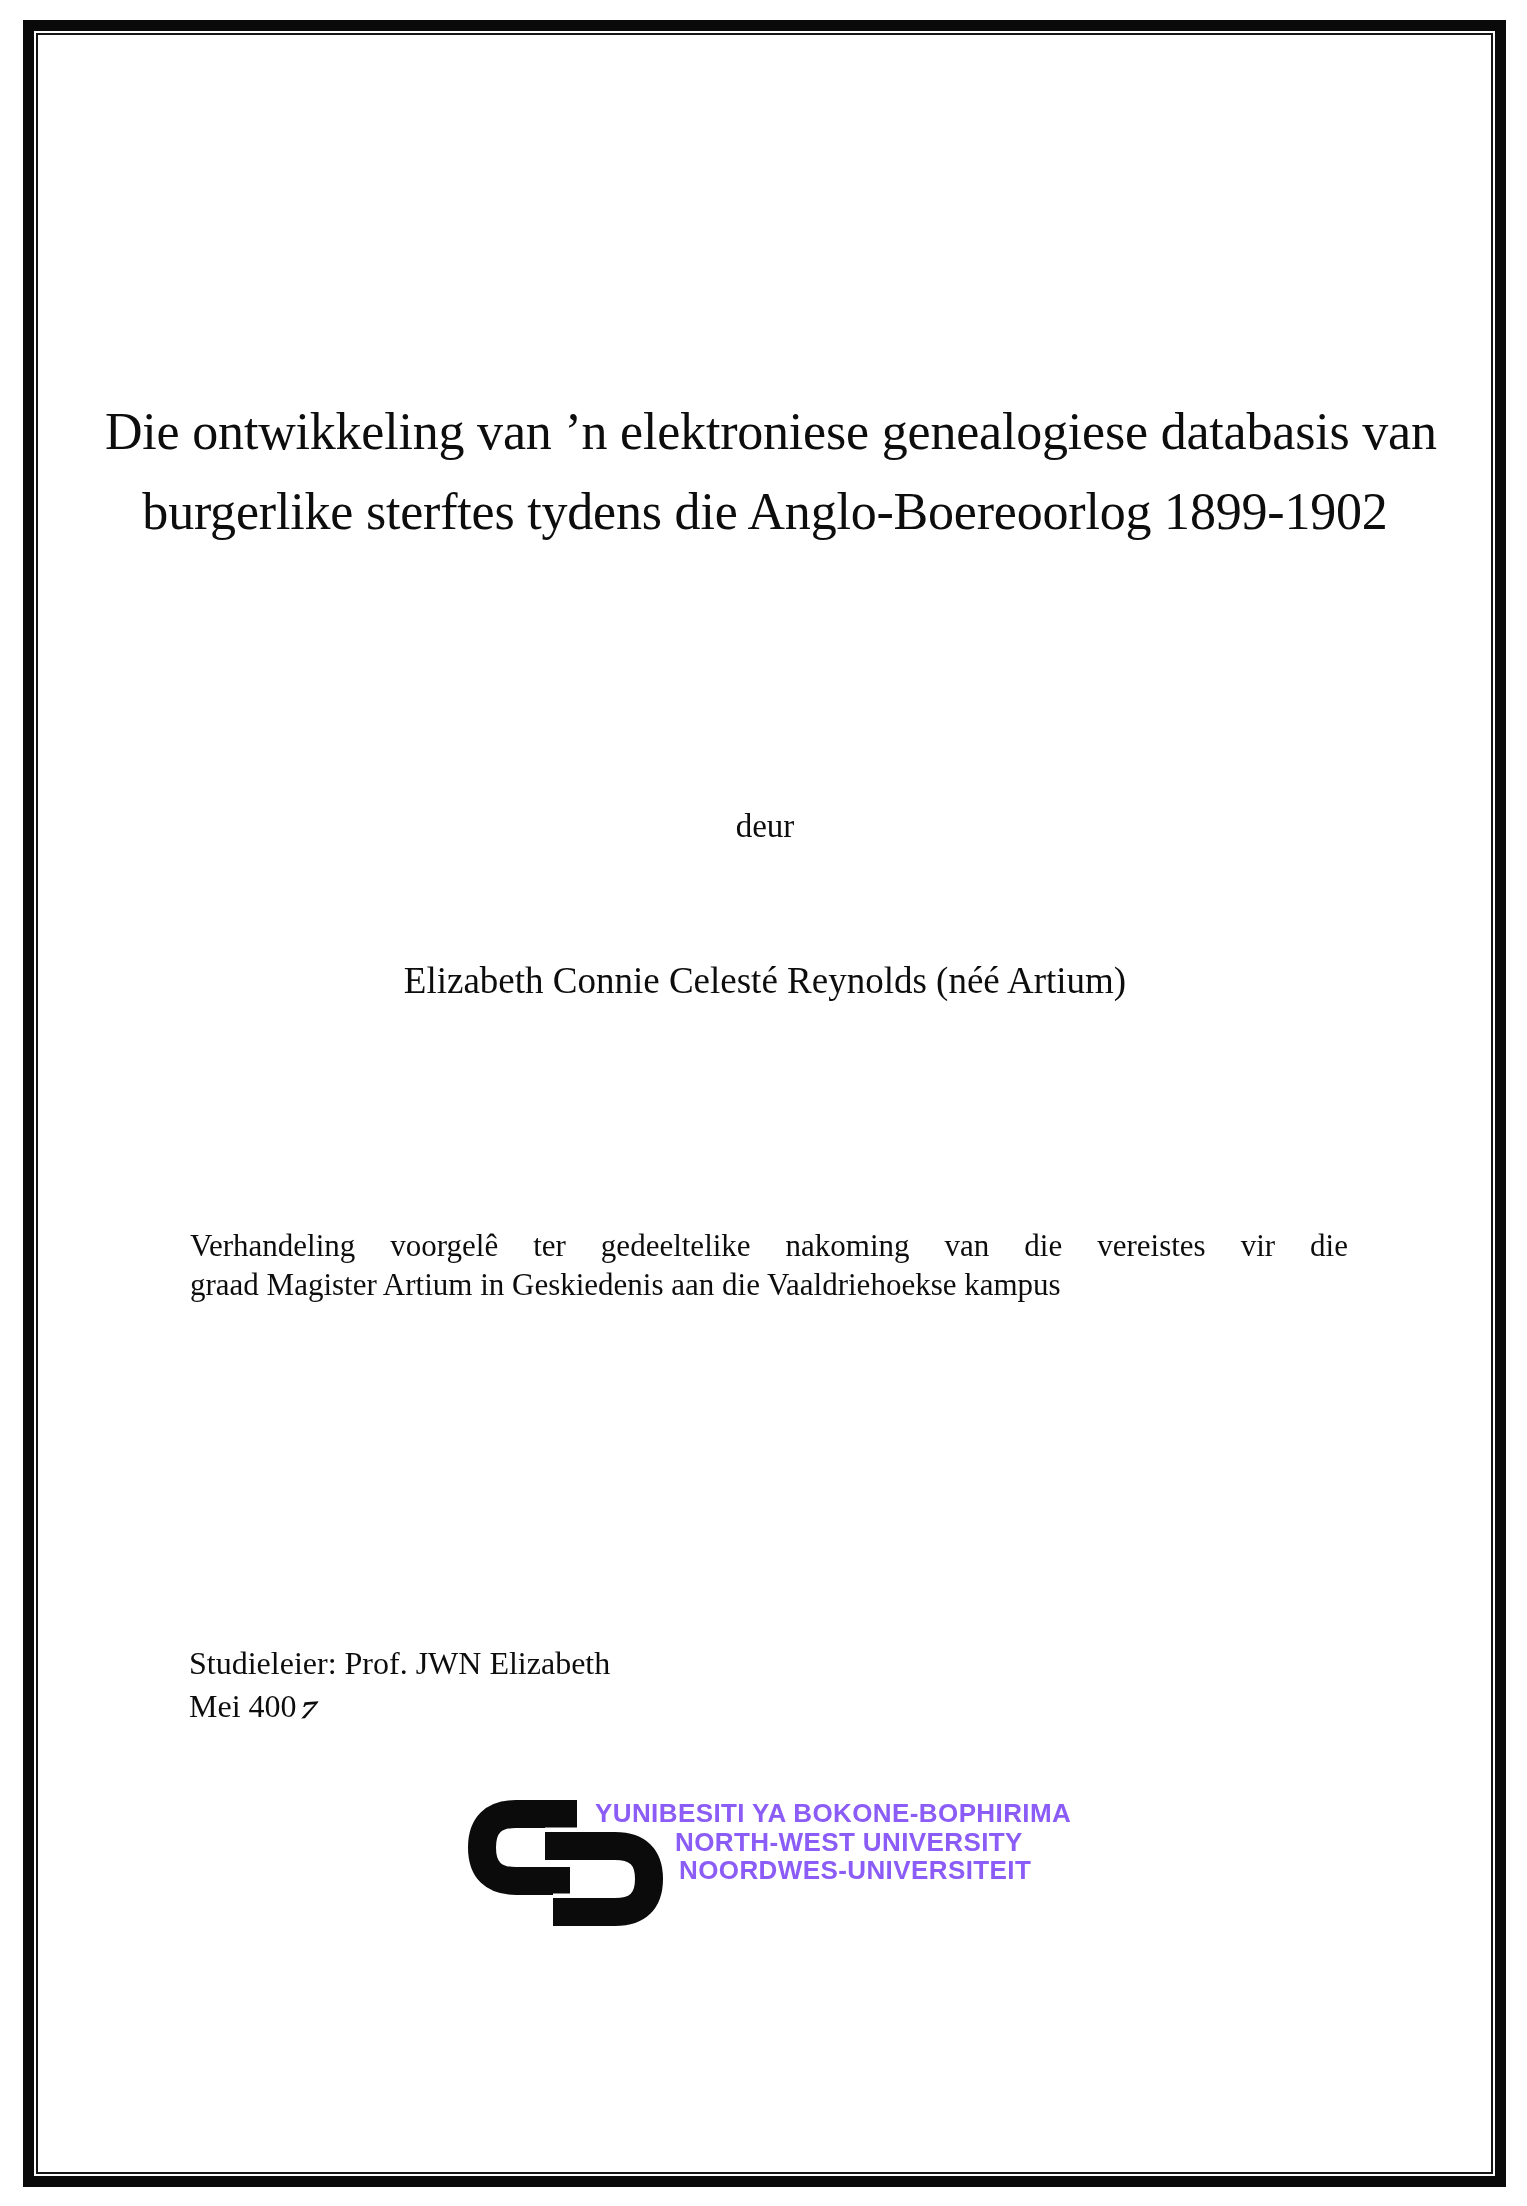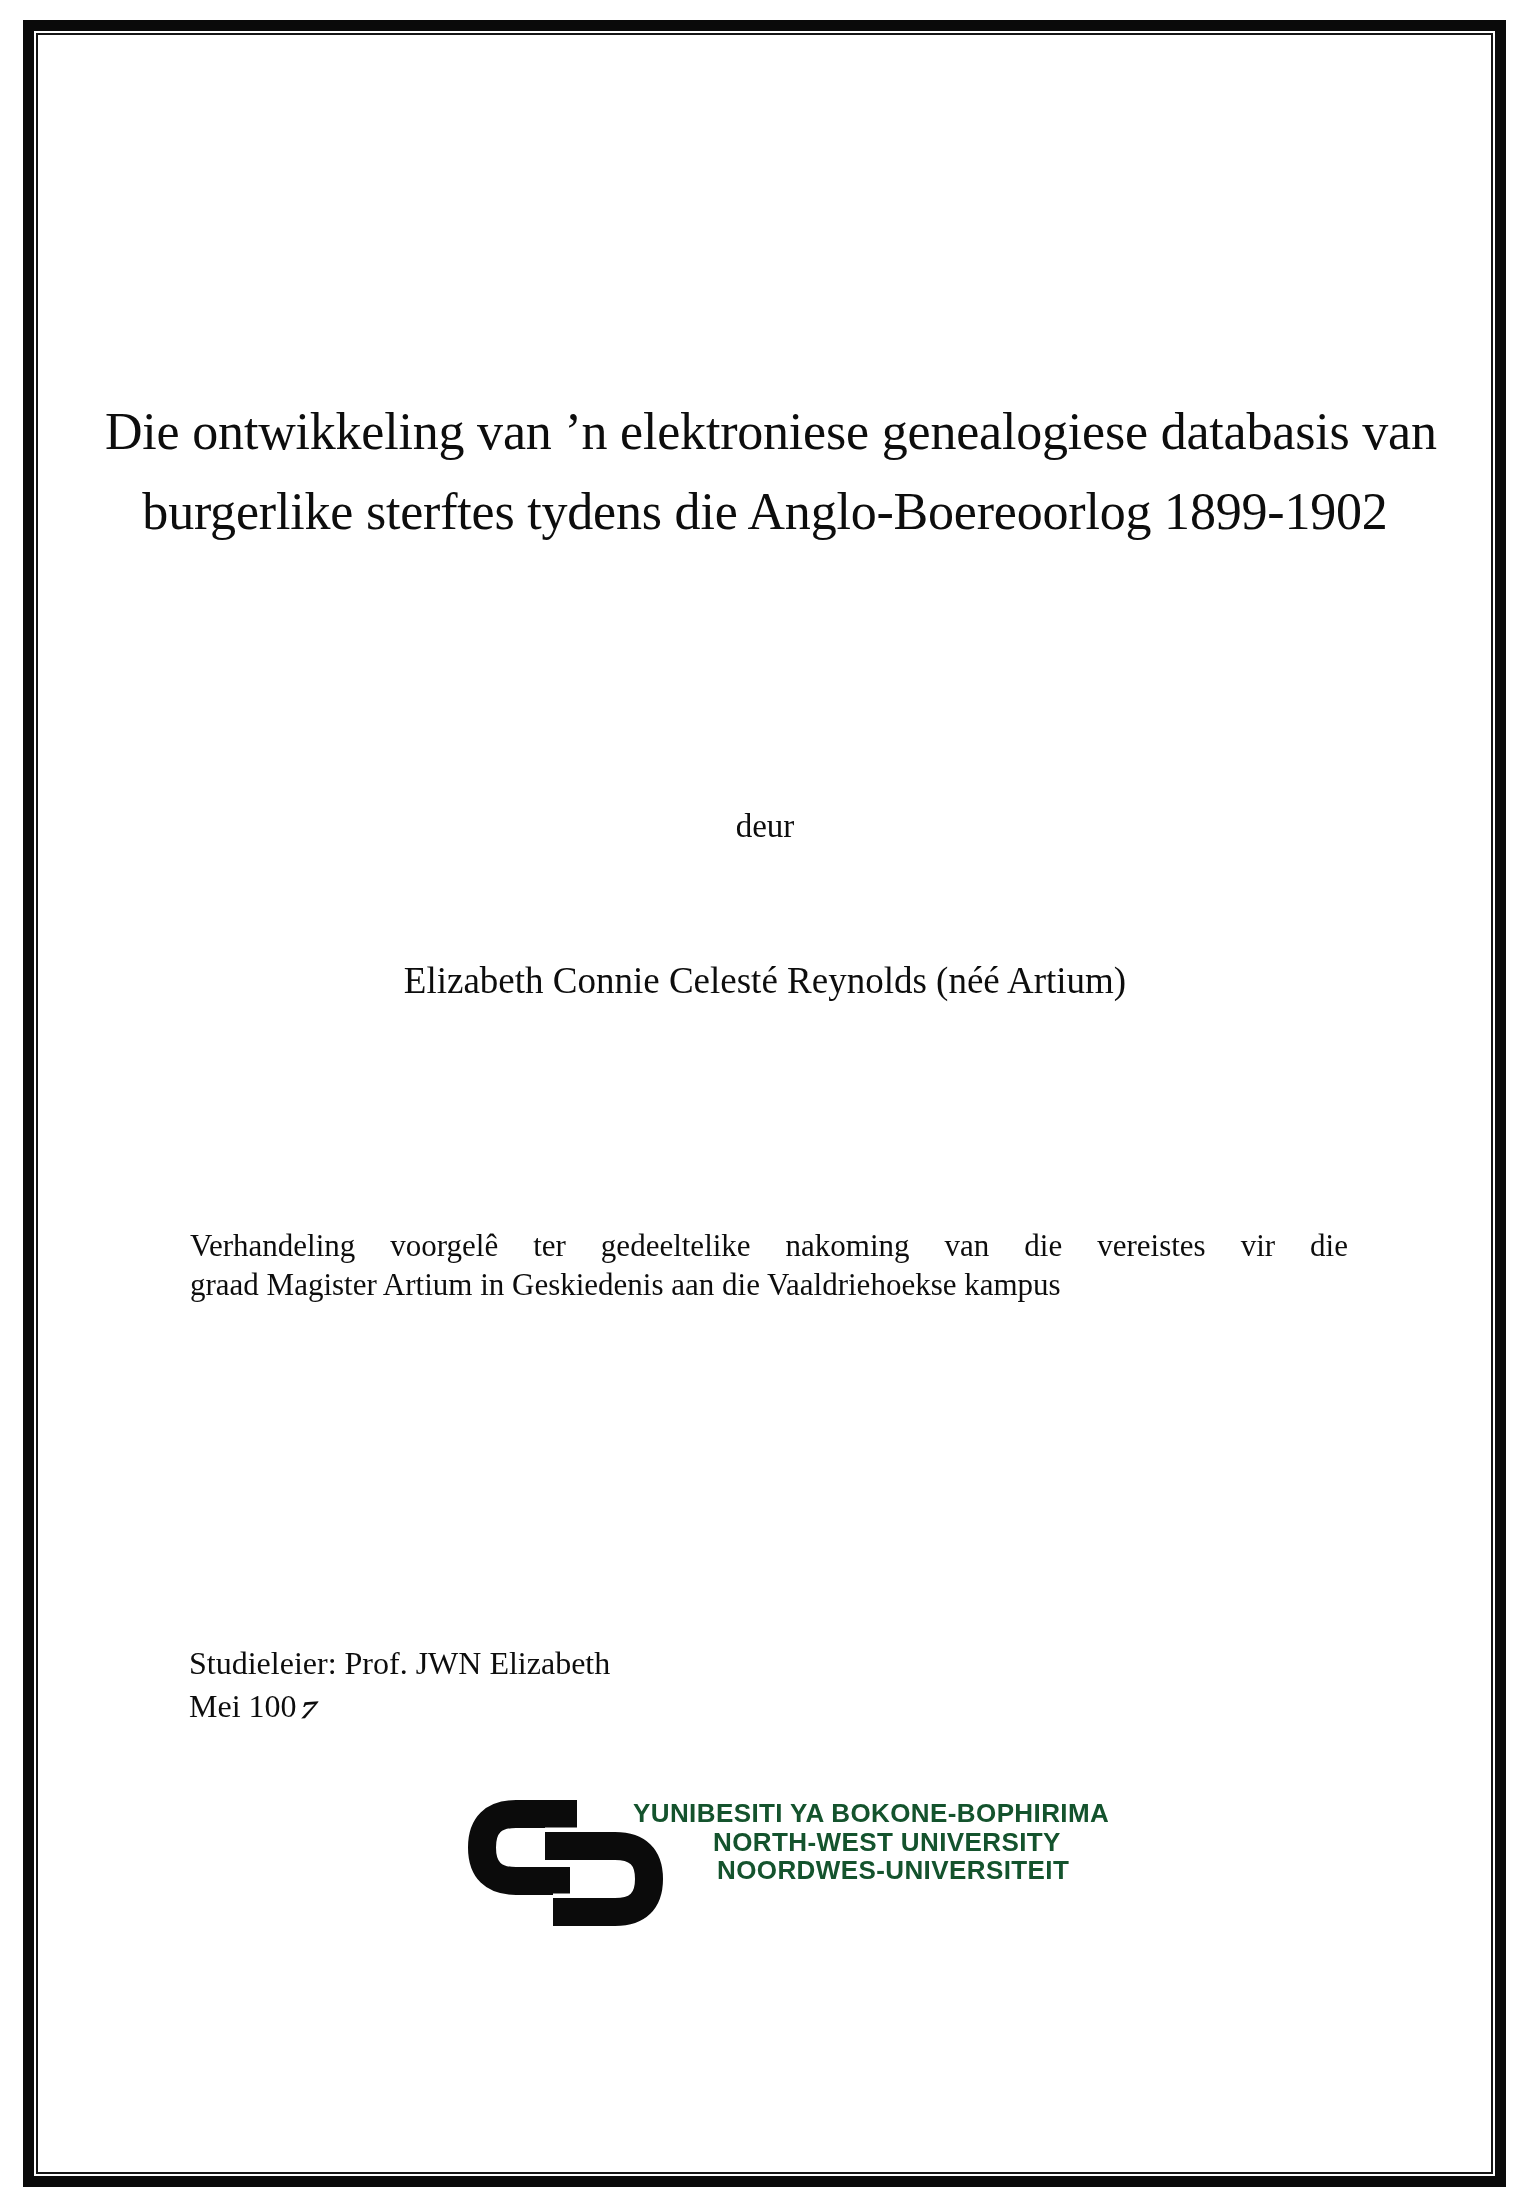--- a/index.html
+++ b/index.html
@@ -118,23 +118,22 @@
     stroke-width: 37;
     stroke-linecap: butt;
   }
   .logo-line {
     position: absolute;
     font-family: "Liberation Sans", "DejaVu Sans", sans-serif;
     font-weight: 700;
     font-size: 26px;
     line-height: 28px;
     letter-spacing: 0.4px;
-    color: #14532d;
+    color: #8b5cf6;
     white-space: nowrap;
-    margin-left: 38px;
   }
   .logo-l1 { left: 133px; top: 4px; }
   .logo-l2 { left: 213px; top: 33px; }
   .logo-l3 { left: 217px; top: 61px; }
 </style>
 </head>
 <body>
 
 <div class="page">
 
@@ -151,21 +150,21 @@
 
   <div class="author">Elizabeth Connie Celesté Reynolds (néé Artium)</div>
 
   <div class="statement">
     <div class="st-line1">Verhandeling voorgelê ter gedeeltelike nakoming van die vereistes vir die</div>
     <div class="st-line2"><span>graad </span><span class="it">Magister Artium</span><span> in Geskiedenis aan die Vaaldriehoekse kampus</span></div>
   </div>
 
   <div class="supervisor">
     <div>Studieleier: Prof. JWN Elizabeth</div>
-    <div><span>Mei 100</span><span class="seven">7</span></div>
+    <div><span>Mei 400</span><span class="seven">7</span></div>
   </div>
 
   <div class="logo">
     <svg class="logo-mark" viewBox="0 0 210 140" xmlns="http://www.w3.org/2000/svg" aria-hidden="true">
 
       <path class="lnk" d="M 115 19 H 54 Q 20 19 20 52.5 Q 20 86 54 86 H 108"></path>
 
       <path class="halo" d="M 83 51 H 153 Q 187 51 187 84 Q 187 117 153 117 H 91"></path>
       <path class="lnk" d="M 83 51 H 153 Q 187 51 187 84 Q 187 117 153 117 H 91"></path>
     </svg>

